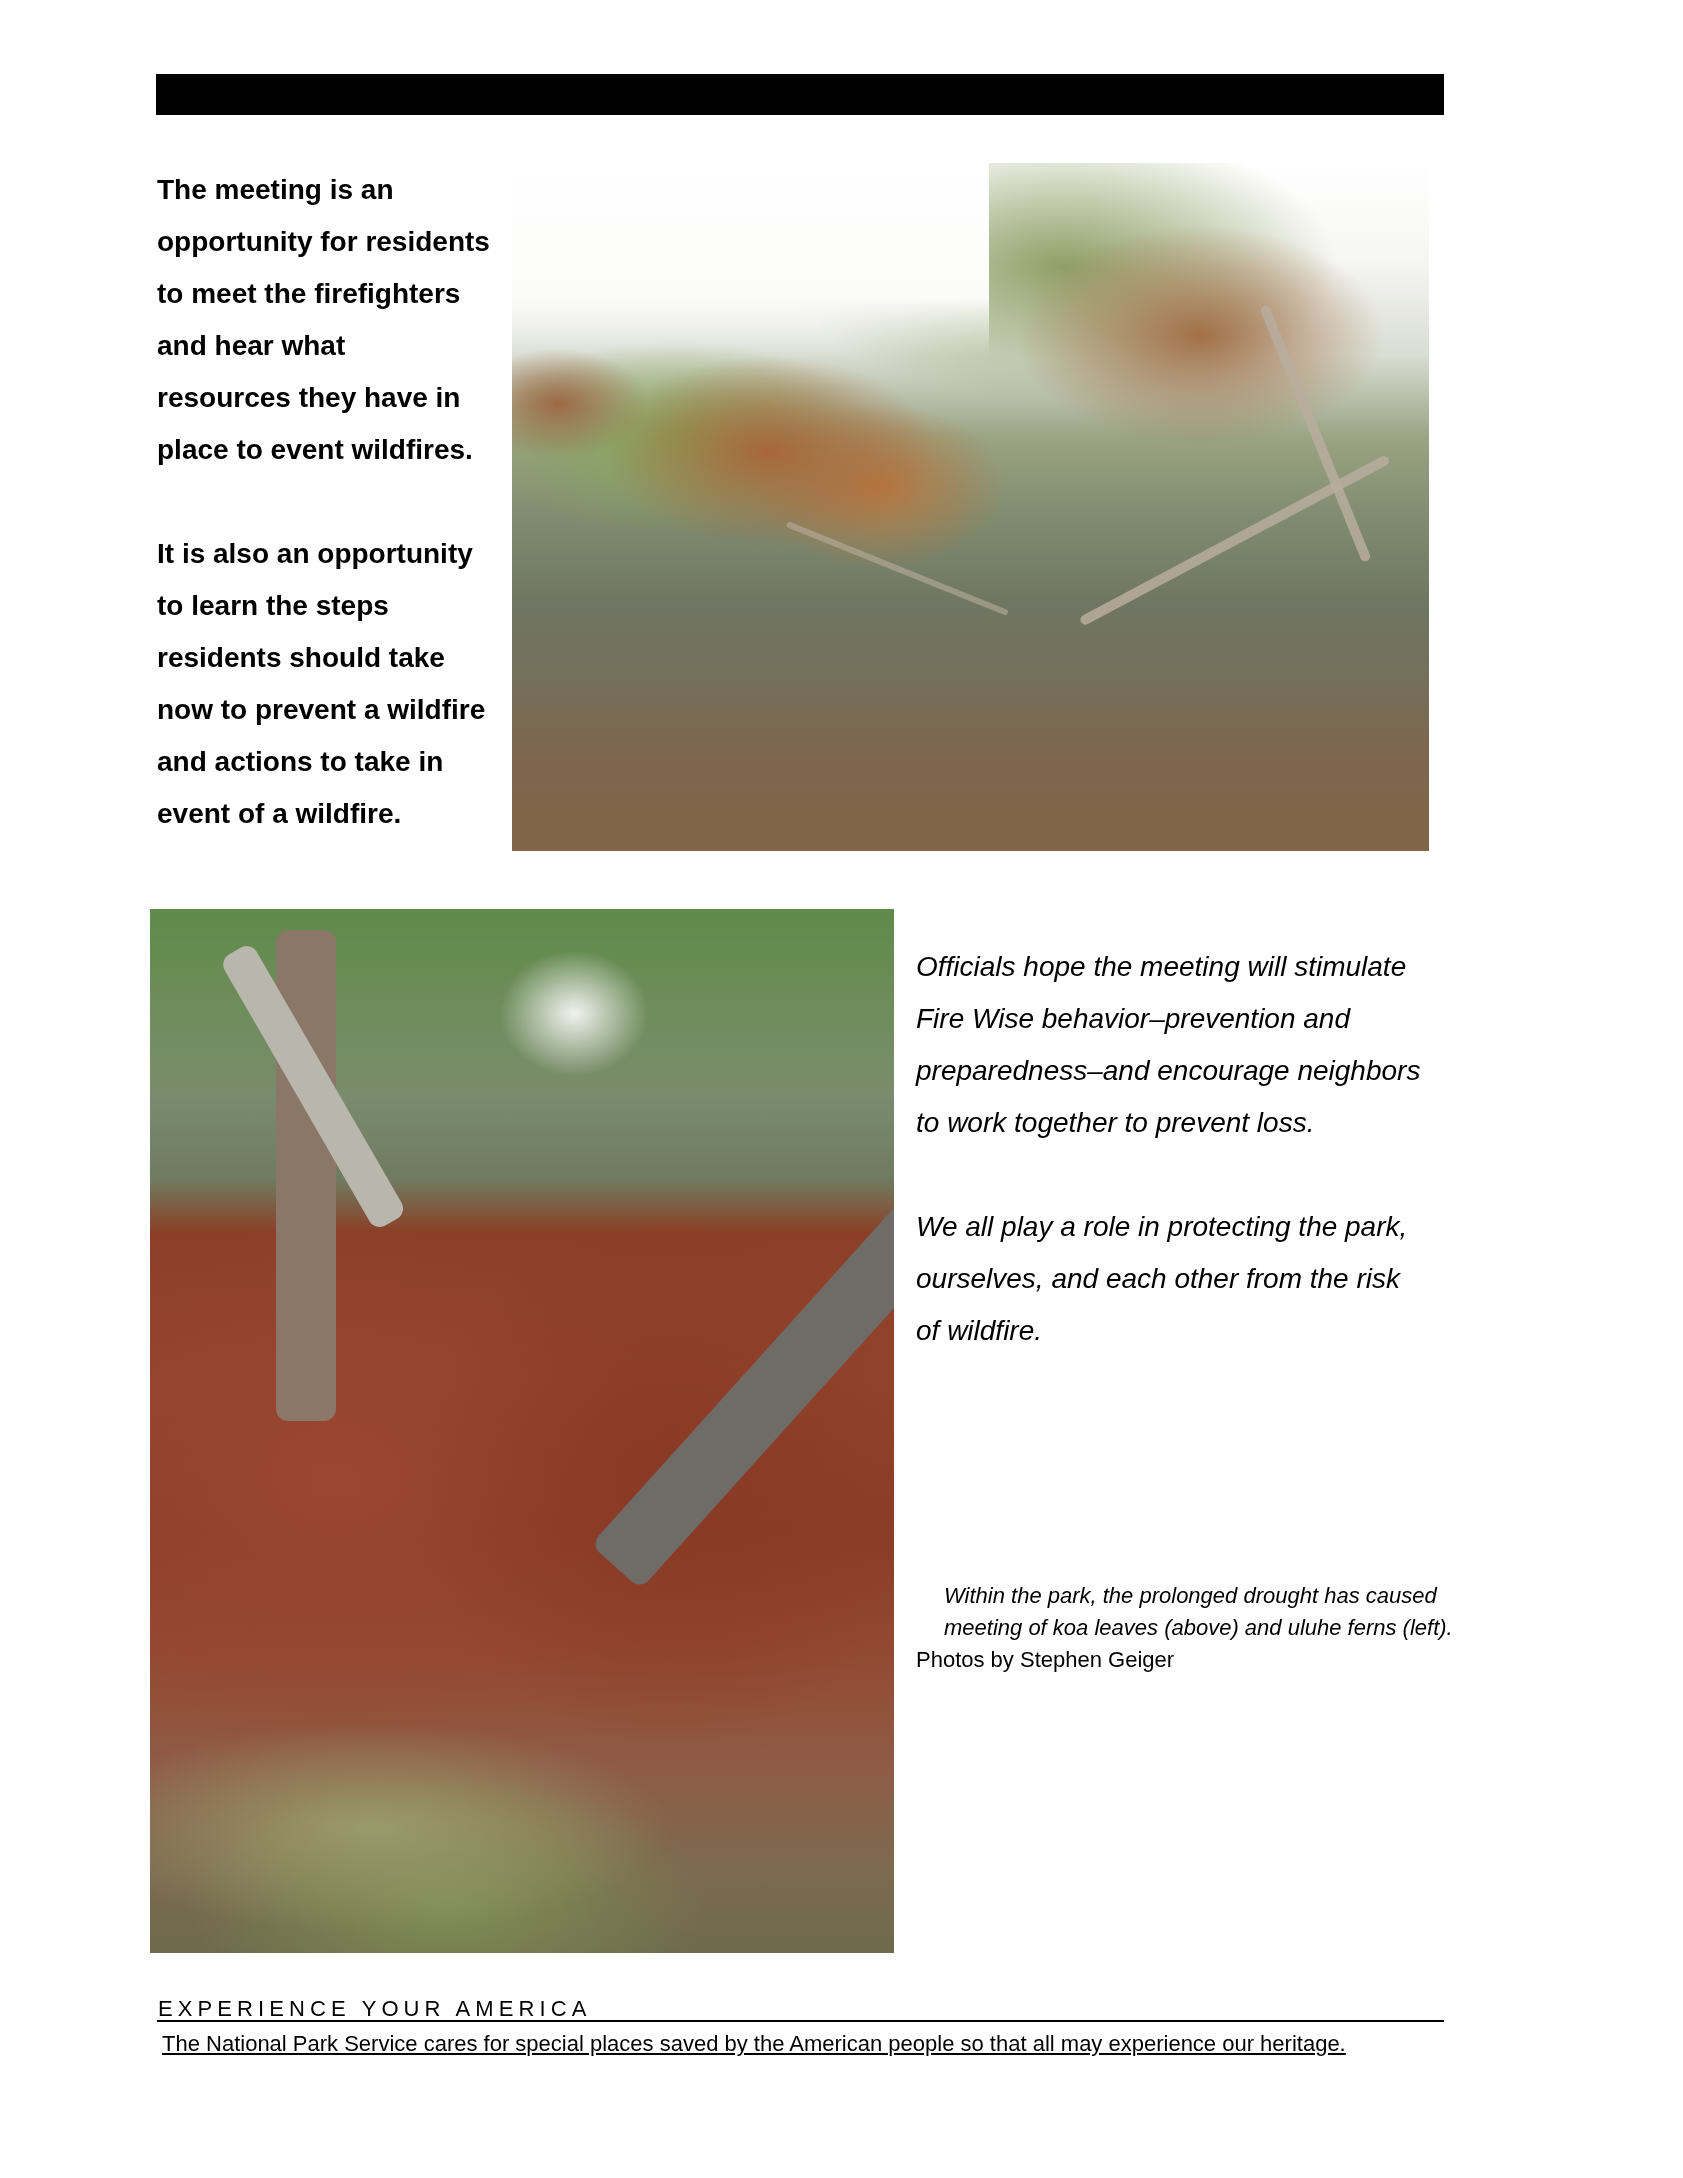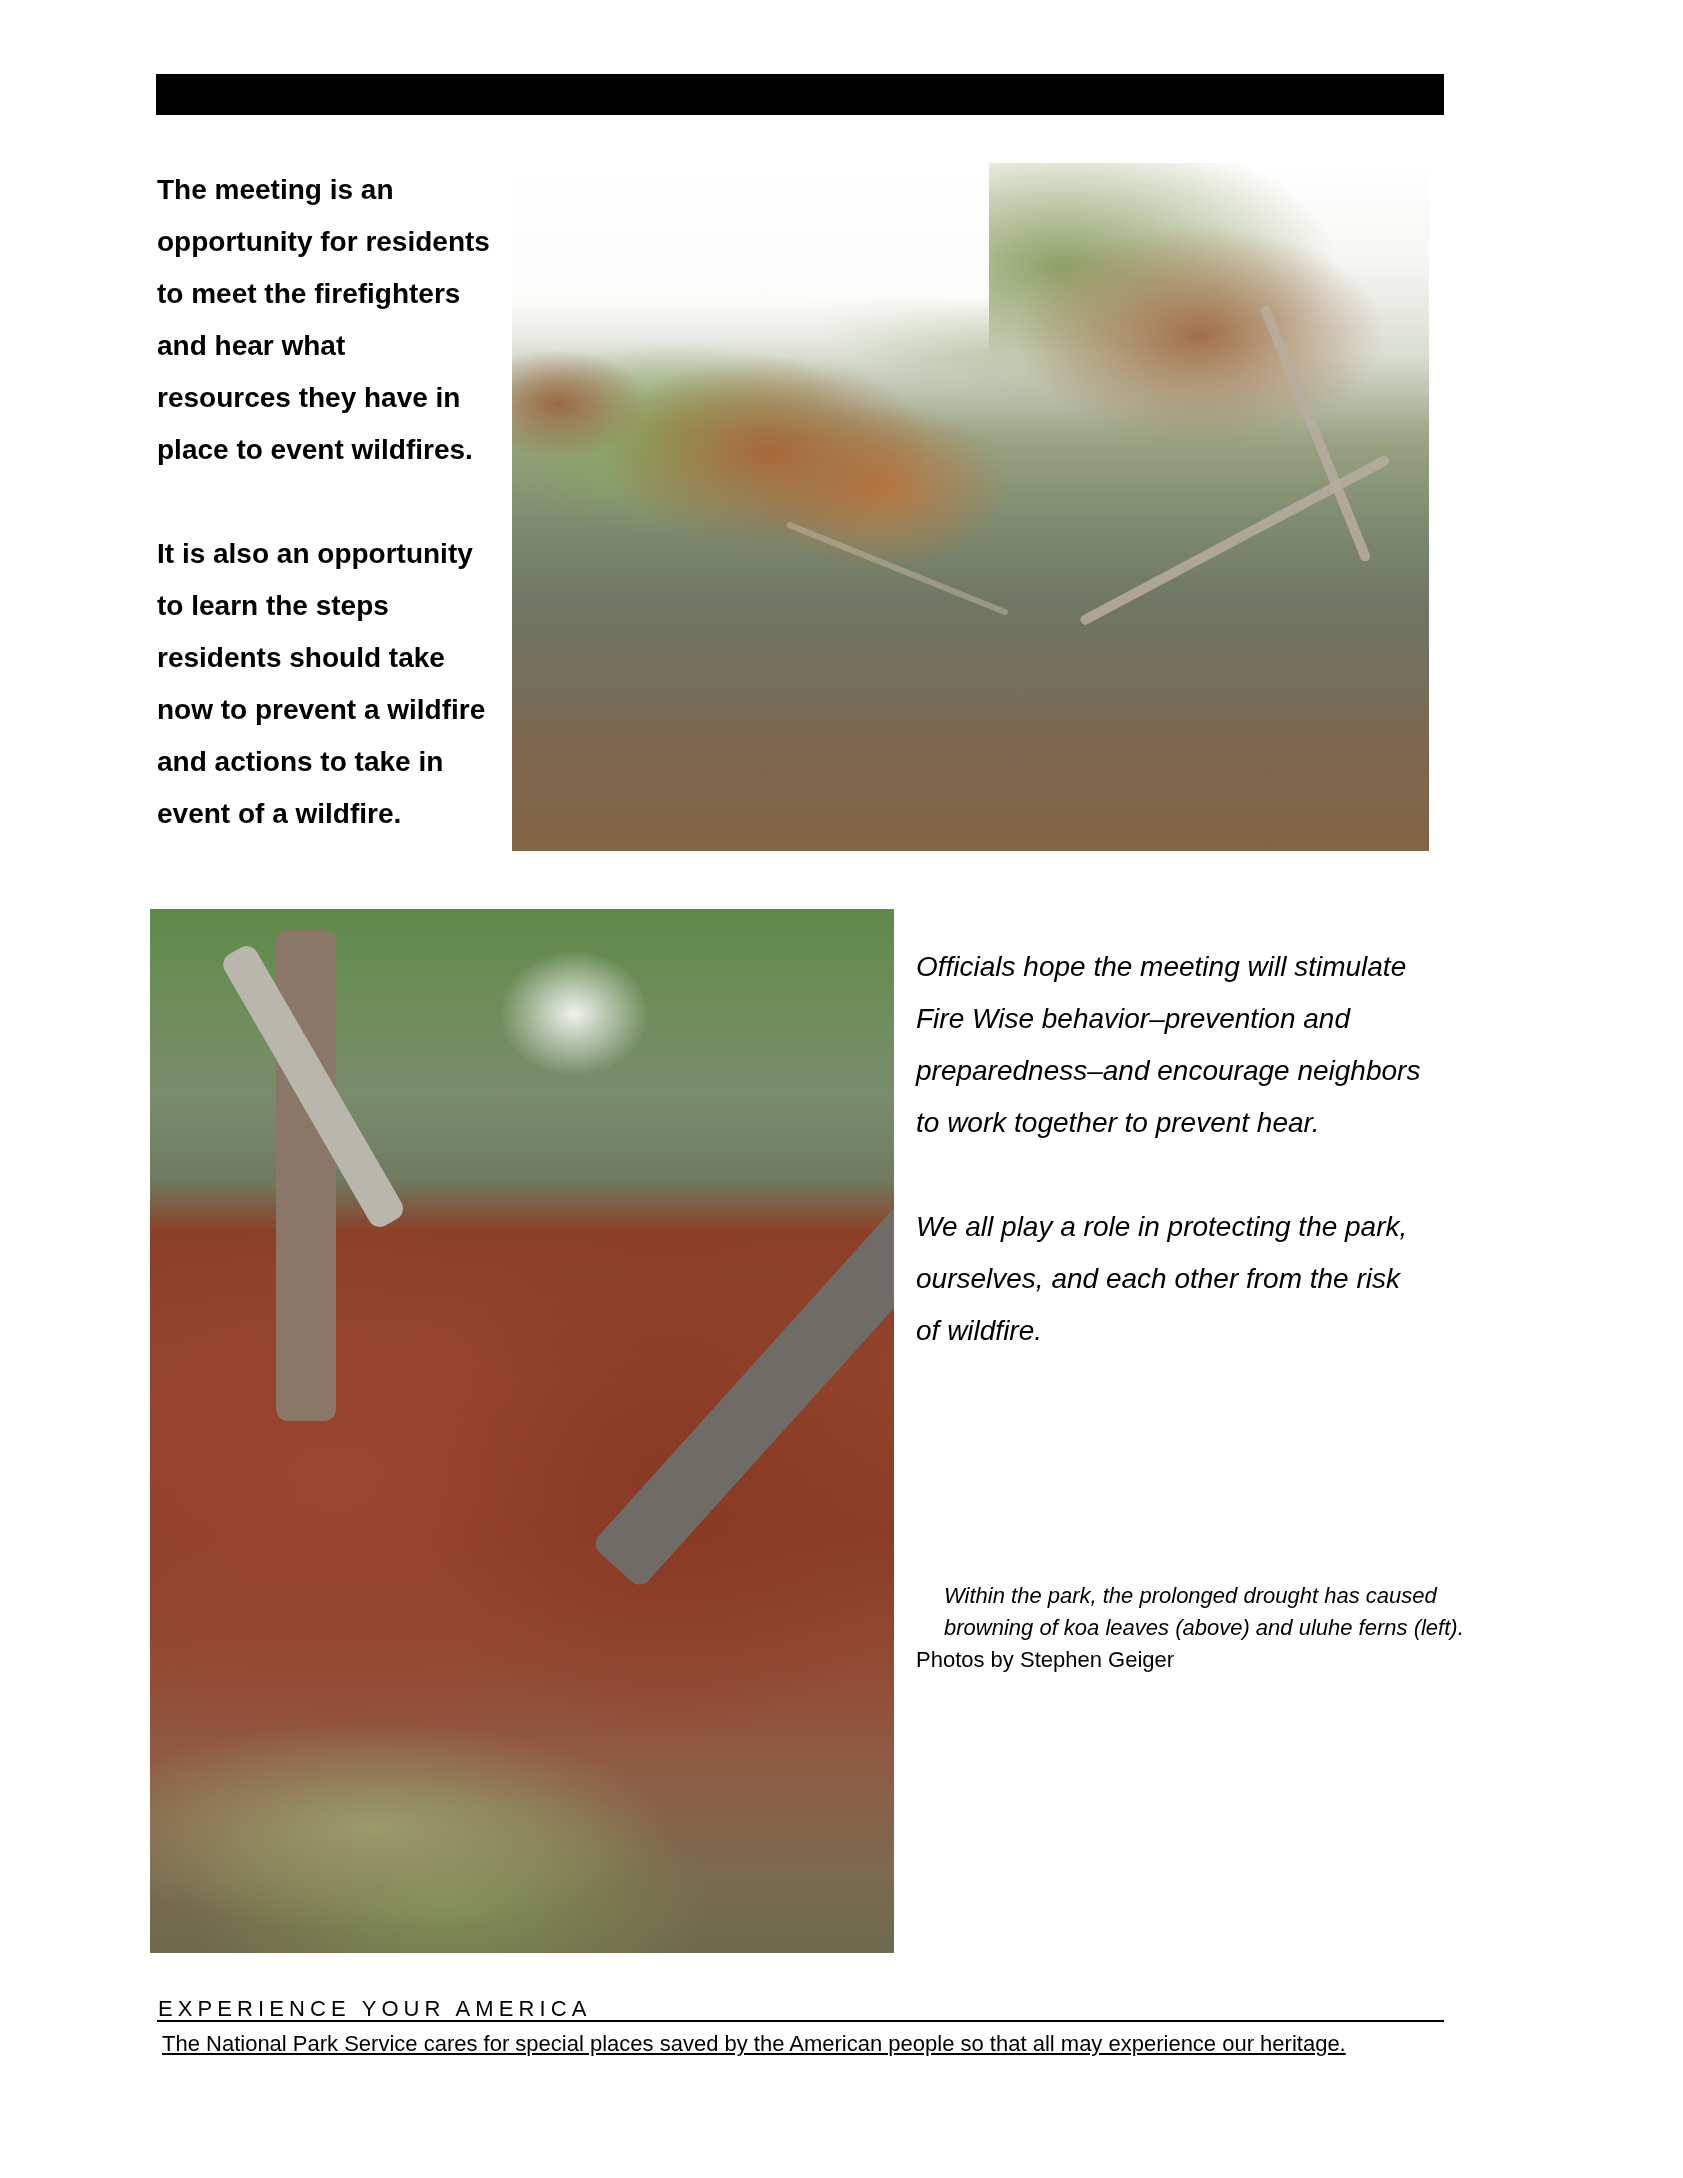--- a/index.html
+++ b/index.html
@@ -116,31 +116,31 @@
   <div class="trunk" style="left:17%;top:2%;width:8%;height:47%;background:#8a7768;"></div>
   <div class="trunk" style="left:58%;top:8%;width:9%;height:55%;transform:rotate(42deg);background:#6f6c68;"></div>
   <div class="trunk" style="left:30%;top:0%;width:5%;height:30%;transform:rotate(-30deg);background:#b9b6ad;"></div>
 </div>
 
 <div class="right-col">
   <p>
     <span>Officials hope the meeting will stimulate</span><br>
     <span>Fire Wise behavior–prevention and</span><br>
     <span>preparedness–and encourage neighbors</span><br>
-    <span>to work together to prevent hear.</span>
+    <span>to work together to prevent loss.</span>
   </p>
   <p>
     <span>We all play a role in protecting the park,</span><br>
     <span>ourselves, and each other from the risk</span><br>
     <span>of wildfire.</span>
   </p>
 </div>
 
 <div class="caption">
   <span class="it">Within the park, the prolonged drought has caused</span>
-  <span class="it">browning of koa leaves (above) and uluhe ferns (left).</span>
+  <span class="it">meeting of koa leaves (above) and uluhe ferns (left).</span>
   <span class="credit">Photos by Stephen Geiger</span>
 </div>
 
 <div class="footer-heading">EXPERIENCE YOUR AMERICA</div>
 <div class="footer-rule"></div>
 <div class="footer-tagline">The National Park Service cares for special places saved by the American people so that all may experience our heritage.</div>
 
 
 </body></html>

